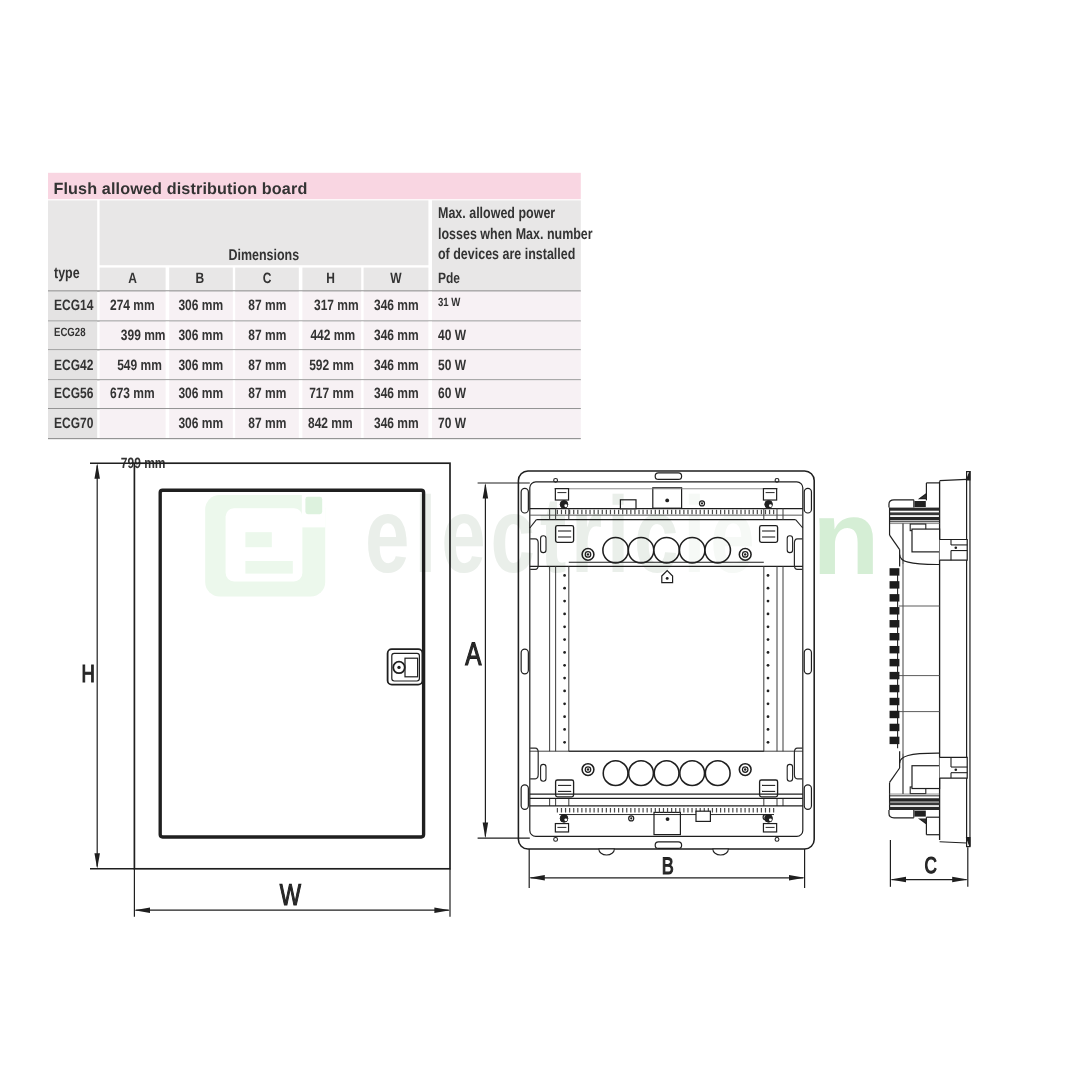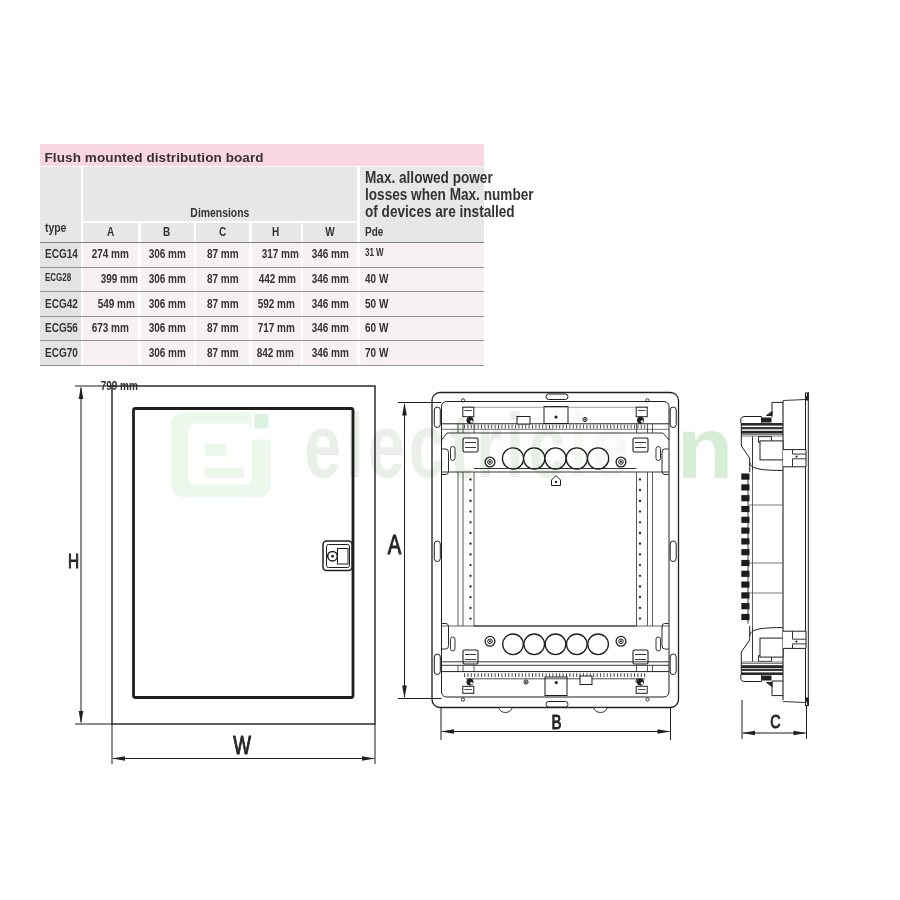--- a/index.html
+++ b/index.html
@@ -7,34 +7,34 @@
        font-family:"Liberation Sans",sans-serif;}
   .abs{position:absolute;}
   .cell{position:absolute;color:#333;font-weight:bold;}
   .cx{display:inline-block;transform:scaleX(.8);transform-origin:50% 50%;white-space:nowrap;}
   .lx{display:inline-block;transform:scaleX(.8);transform-origin:0 50%;white-space:nowrap;}
 </style>
 </head>
 <body>
 
 <div class="abs" style="left:40px;top:144px;width:444px;height:22px;background:#f9d6e2;"></div>
-<div class="cell" style="left:44.5px;top:149.8px;font-size:13.5px;font-weight:bold;color:#333;letter-spacing:.1px;">Flush mounted distribution board</div>
+<div class="cell" style="left:44.5px;top:149.8px;font-size:13.5px;font-weight:bold;color:#333;letter-spacing:.1px;">Flush allowed distribution board</div>
 
 <div class="abs" style="left:40px;top:167px;width:40.5px;height:75px;background:#e8e7e7;"></div>
 <div class="abs" style="left:83px;top:167px;width:274px;height:54px;background:#e8e7e7;"></div>
 <div class="abs" style="left:83px;top:222.5px;width:55px;height:19.5px;background:#e8e7e7;"></div>
 <div class="abs" style="left:140.5px;top:222.5px;width:53px;height:19.5px;background:#e8e7e7;"></div>
 <div class="abs" style="left:196px;top:222.5px;width:53px;height:19.5px;background:#e8e7e7;"></div>
 <div class="abs" style="left:251.5px;top:222.5px;width:49px;height:19.5px;background:#e8e7e7;"></div>
 <div class="abs" style="left:303px;top:222.5px;width:54px;height:19.5px;background:#e8e7e7;"></div>
 <div class="abs" style="left:360px;top:167px;width:124px;height:75px;background:#e8e7e7;"></div>
 
 <div class="cell" style="left:45px;top:220px;font-size:13px;"><span class="lx">type</span></div>
 <div class="cell" style="left:83px;top:205px;width:274px;text-align:center;font-size:13px;"><span class="cx">Dimensions</span></div>
-<div class="cell" style="left:364.5px;top:168.5px;font-size:17px;line-height:17px;width:130px;"><span class="lx">Max. allowed power</span><br><span class="lx">losses when Max. number</span><br><span class="lx">of devices are installed</span></div>
+<div class="cell" style="left:364.5px;top:168.5px;font-size:13px;line-height:17px;width:130px;"><span class="lx">Max. allowed power</span><br><span class="lx">losses when Max. number</span><br><span class="lx">of devices are installed</span></div>
 <div class="cell" style="left:83px;top:225px;width:55px;text-align:center;font-size:12.5px;"><span class="cx">A</span></div>
 <div class="cell" style="left:140.5px;top:225px;width:53px;text-align:center;font-size:12.5px;"><span class="cx">B</span></div>
 <div class="cell" style="left:196px;top:225px;width:53px;text-align:center;font-size:12.5px;"><span class="cx">C</span></div>
 <div class="cell" style="left:251.5px;top:225px;width:49px;text-align:center;font-size:12.5px;"><span class="cx">H</span></div>
 <div class="cell" style="left:303px;top:225px;width:54px;text-align:center;font-size:12.5px;"><span class="cx">W</span></div>
 <div class="cell" style="left:364.5px;top:225px;font-size:12.5px;"><span class="lx">Pde</span></div>
 
 <div class="abs" style="left:40px;top:242px;width:444px;height:1px;background:#7f7f7f;"></div>
 
 <div id="rows">

